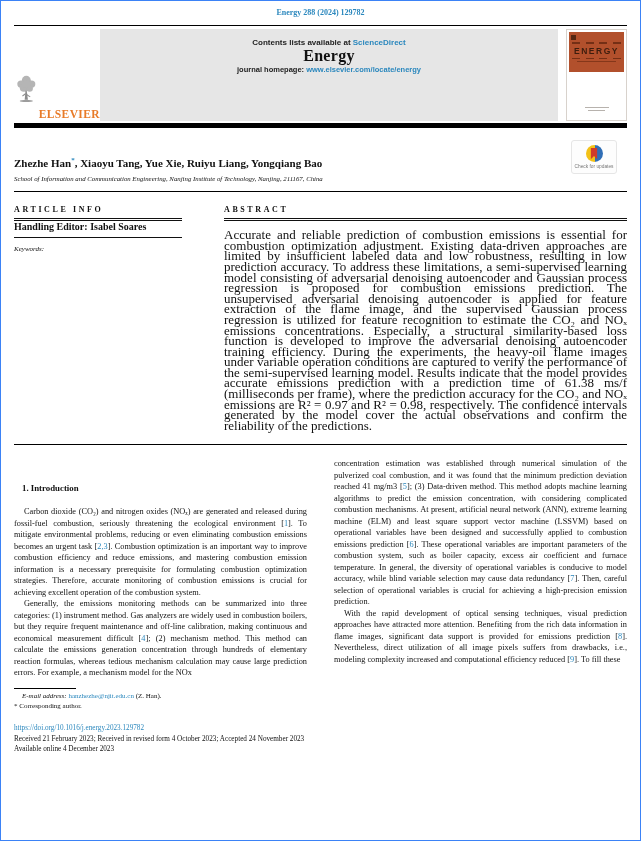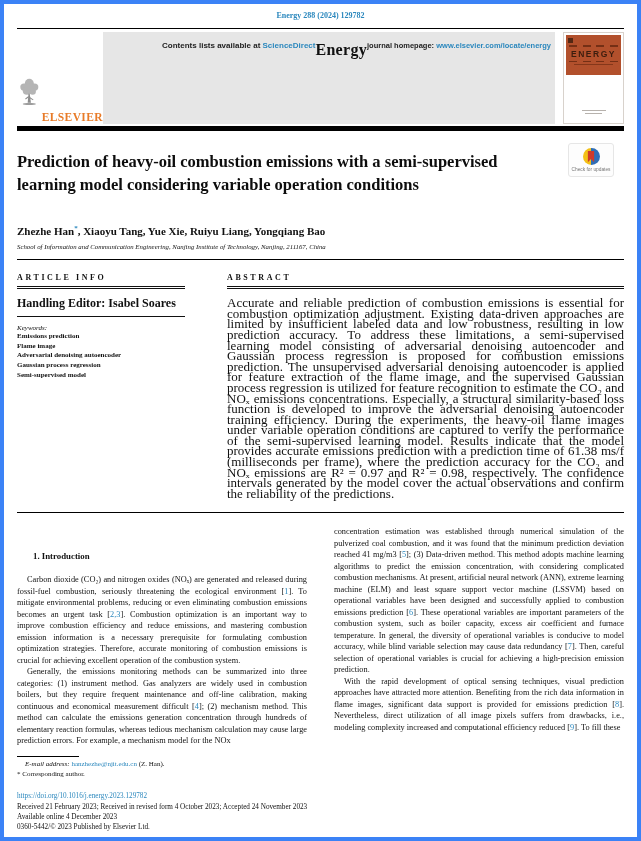--- a/index.html
+++ b/index.html
@@ -5,21 +5,21 @@
   * { box-sizing: border-box; margin: 0; padding: 0; }
   html, body { background: #fff; }
   body {
     width: 641px; height: 841px;
     font-family: "Liberation Serif", serif;
     color: #111;
     position: relative;
   }
   .page {
     position: absolute; inset: 0;
-    border: 4px solid #3b82f6;
+    border: 1px solid #3b82f6;
     background: #fff;
     overflow: hidden;
   }
   .content { padding: 0 13px; }
 
   .running-head {
     text-align: center; padding-top: 7px;
     font-size: 8px; color: var(--link-blue); font-weight: 700;
   }
   .rule-thin { border-top: 1.3px solid #000; margin-top: 8px; }
@@ -28,21 +28,21 @@
   .logo-col {
     width: 86px; display: flex; flex-direction: row;
     align-items: flex-end; justify-content: flex-end; padding-bottom: 1px;
   }
   .elsevier-text {
     color: var(--elsevier-orange); font-weight: 700;
     font-size: 11.5px; letter-spacing: 0.4px; margin-top: 1px;
   }
   .banner {
     flex: 1; background: var(--banner-gray);
-    display: flex; flex-direction: row; justify-content: flex-end;
+    display: flex; flex-direction: column; justify-content: flex-start;
     text-align: center; padding: 9px 4px 16px;
   }
   .contents-line { font-family: "Liberation Sans", sans-serif; font-size: 8px; font-weight: 700; color: #222; }
   .banner-journal-title { font-size: 16px; font-weight: 700; letter-spacing: 0.3px; }
   .homepage-line { font-family: "Liberation Sans", sans-serif; font-size: 7.5px; font-weight: 700; color: #222; }
   a.link, .link { color: var(--link-blue); text-decoration: none; cursor: pointer; }
 
   .cover {
     width: 61px; margin-left: 8px; background: #fff;
     border: 1px solid #d8d2cc; position: relative;
@@ -94,34 +94,34 @@
   .affiliation { margin-top: 7px; font-size: 6.8px; font-style: italic; }
   .rule-mid { border-top: 1.1px solid #000; margin-top: 9px; }
 
   .info-abstract {
     display: grid; grid-template-columns: 168px 1fr; column-gap: 42px;
     padding: 13px 0 4px;
   }
   .col-heading { font-size: 8px; font-weight: 700; letter-spacing: 2.6px; }
   .rule-double { border-top: 1px solid #111; border-bottom: 1px solid #111; height: 3px; margin-top: 4px; }
   .rule-single { border-top: 1px solid #111; margin-top: 5px; }
-  .editor-line { font-size: 12px; font-weight: 700; margin-top: 7px; }
+  .editor-line { font-size: 10px; font-weight: 700; }
   .keywords-label { font-size: 7px; font-style: italic; margin-top: 7px; }
   .keyword-item { font-size: 7px; font-weight: 700; line-height: 9.6px; }
   .abstract-text {
     margin-top: 9px; font-size: 13px; line-height: 10.6px;
     text-align: justify;
   }
   .rule-mid2 { border-top: 1.3px solid #000; margin-top: 9px; }
 
   .body-grid {
     display: grid; grid-template-columns: 1fr 1fr; column-gap: 27px;
     margin-top: 13px;
   }
-  .section-heading { font-size: 8.8px; font-weight: 700; margin: 25px 16px 13px; }
+  .section-heading { font-size: 8.8px; font-weight: 700; margin: 25px 8px 13px; }
   .body-grid p { font-size: 8.3px; line-height: 11.5px; text-align: justify; }
   .body-grid p.indent { text-indent: 10px; }
   .cite { color: var(--link-blue); }
 
   .footnote { margin-top: 9px; }
   .fn-rule { width: 62px; border-top: 1px solid #000; margin-bottom: 3px; }
   .fn-line { font-size: 7px; line-height: 9.6px; }
   .fn-line.indented { padding-left: 8px; }
   .fn-email-label { font-style: italic; }
 
@@ -191,44 +191,36 @@
         </div>
         <div class="cover-bottom-mark">
             <i></i>
             <i style="width:70%;margin:0 auto;"></i>
           </div>
       </div>
     </div>
 
     <div class="rule-thick"></div>
 
-    <h1 class="article-title">Prediction of heavy-oil combustion emissions with a semi-supervised learning model considering variable operation conditions</h1>
 
     <div class="authors">
       <span>Zhezhe Han</span><sup>*</sup><span>, Xiaoyu Tang, Yue Xie, Ruiyu Liang, Yongqiang Bao</span>
     </div>
 
     <div class="affiliation">School of Information and Communication Engineering, Nanjing Institute of Technology, Nanjing, 211167, China</div>
 
     <div class="rule-mid"></div>
 
     <div class="info-abstract">
       <div>
         <div class="col-heading">ARTICLE INFO</div>
         <div class="rule-double"></div>
         <div class="editor-line">Handling Editor: Isabel Soares</div>
         <div class="rule-single"></div>
         <div class="keywords-label">Keywords:</div>
-        <div>
-            <div class="keyword-item">Emissions prediction</div>
-            <div class="keyword-item">Flame image</div>
-            <div class="keyword-item">Adversarial denoising autoencoder</div>
-            <div class="keyword-item">Gaussian process regression</div>
-            <div class="keyword-item">Semi-supervised model</div>
-          </div>
       </div>
 
       <div>
         <div class="col-heading">ABSTRACT</div>
         <div class="rule-double"></div>
         <div class="abstract-text">Accurate and reliable prediction of combustion emissions is essential for combustion optimization adjustment. Existing data-driven approaches are limited by insufficient labeled data and low robustness, resulting in low prediction accuracy. To address these limitations, a semi-supervised learning model consisting of adversarial denoising autoencoder and Gaussian process regression is proposed for combustion emissions prediction. The unsupervised adversarial denoising autoencoder is applied for feature extraction of the flame image, and the supervised Gaussian process regression is utilized for feature recognition to estimate the CO₂ and NOₓ emissions concentrations. Especially, a structural similarity-based loss function is developed to improve the adversarial denoising autoencoder training efficiency. During the experiments, the heavy-oil flame images under variable operation conditions are captured to verify the performance of the semi-supervised learning model. Results indicate that the model provides accurate emissions prediction with a prediction time of 61.38 ms/f (milliseconds per frame), where the prediction accuracy for the CO₂ and NOₓ emissions are R² = 0.97 and R² = 0.98, respectively. The confidence intervals generated by the model cover the actual observations and confirm the reliability of the predictions.</div>
       </div>
     </div>
 
     <div class="rule-mid2"></div>
@@ -252,21 +244,20 @@
       <div>
         <p>concentration estimation was established through numerical simulation of the pulverized coal combustion, and it was found that the minimum prediction deviation reached 41 mg/m3 [<span class="cite">5</span>]; (3) Data-driven method. This method adopts machine learning algorithms to predict the emission concentration, with considering complicated combustion mechanisms. At present, artificial neural network (ANN), extreme learning machine (ELM) and least square support vector machine (LSSVM) based on operational variables have been designed and successfully applied to combustion emissions prediction [<span class="cite">6</span>]. These operational variables are important parameters of the combustion system, such as boiler capacity, excess air coefficient and furnace temperature. In general, the diversity of operational variables is conducive to model accuracy, while blind variable selection may cause data redundancy [<span class="cite">7</span>]. Then, careful selection of operational variables is crucial for achieving a high-precision emission prediction.</p>
         <p class="indent" style="margin-top:0;">With the rapid development of optical sensing techniques, visual prediction approaches have attracted more attention. Benefiting from the rich data information in flame images, significant data support is provided for emissions prediction [<span class="cite">8</span>]. Nevertheless, direct utilization of all image pixels suffers from drawbacks, i.e., modeling complexity increased and computational efficiency reduced [<span class="cite">9</span>]. To fill these</p>
       </div>
     </div>
 
     <div class="footer">
       <a class="link doi">https://doi.org/10.1016/j.energy.2023.129782</a>
       <div>Received 21 February 2023; Received in revised form 4 October 2023; Accepted 24 November 2023</div>
       <div>Available online 4 December 2023</div>
-      <div>0360-5442/© 2023 Published by Elsevier Ltd.</div>
     </div>
   </div>
 
   <div class="check-badge">
     <div class="check-icon">
       <div class="check-ribbon"></div>
     </div>
     <div class="check-text">Check for updates</div>
   </div>
 

